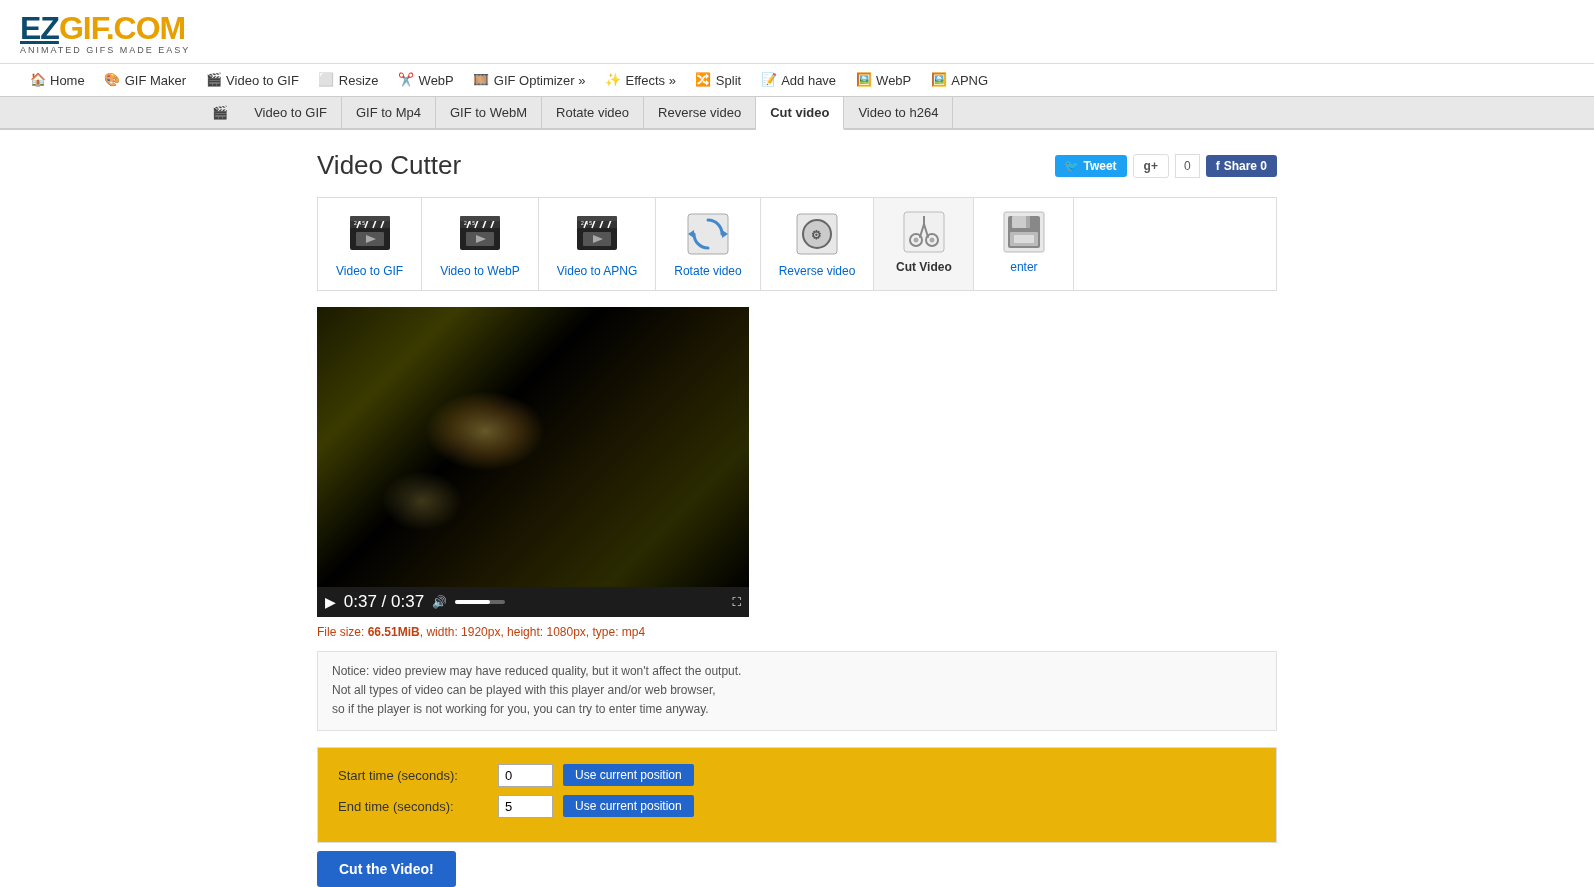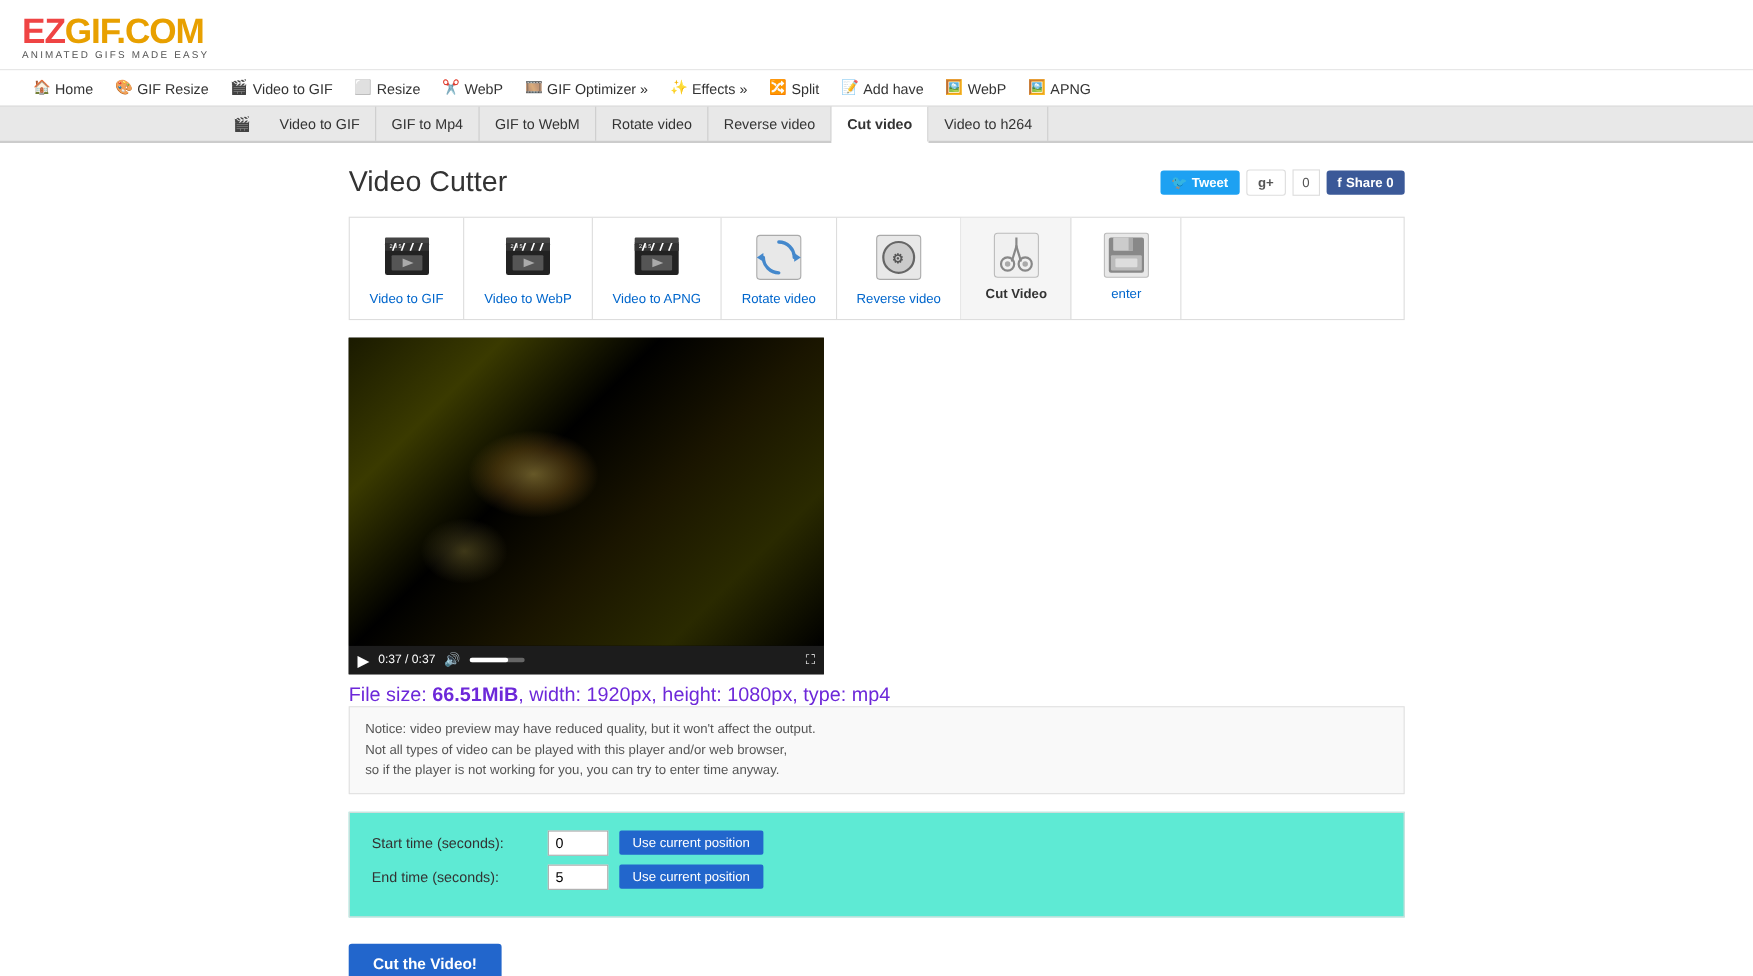--- a/index.html
+++ b/index.html
@@ -24,21 +24,21 @@
       flex-direction: column;
       line-height: 1;
     }
     .logo-main {
       font-size: 32px;
       font-weight: 900;
       color: #000;
       letter-spacing: -1px;
       font-family: Arial Black, Arial, sans-serif;
     }
-    .logo-main span.ez { color: #ef4444; }
+    .logo-main span.ez { color: #0c4a6e; text-decoration: underline; }
     .logo-main span.gif { color: #e8a000; }
     .logo-main span.com { color: #e8a000; }
     .logo-sub {
       font-size: 9px;
       letter-spacing: 2px;
       color: #555;
       margin-top: 2px;
     }
     
     .nav-bar {
@@ -224,21 +224,21 @@
     }
     .play-btn {
       color: #fff;
       font-size: 14px;
       cursor: pointer;
       background: none;
       border: none;
     }
     .time-display {
       color: #fff;
-      font-size: 11px;
+      font-size: 17px;
       white-space: nowrap;
     }
     .volume-icon {
       color: #fff;
       font-size: 12px;
     }
     .volume-bar {
       width: 50px;
       height: 4px;
       background: #666;
@@ -252,42 +252,43 @@
       border-radius: 2px;
     }
     .fullscreen-btn {
       color: #fff;
       font-size: 12px;
       cursor: pointer;
       margin-left: auto;
     }
     
     .file-info {
-      font-size: 18px;
-      color: #6d28d9;
+      font-size: 12px;
+      color: #c2410c;
+      margin-bottom: 12px;
     }
     .file-info strong {
       font-weight: bold;
     }
     
     .notice-box {
       background: #f9f9f9;
       border: 1px solid #e0e0e0;
       padding: 10px 14px;
       margin-bottom: 16px;
       font-size: 12px;
       color: #555;
       line-height: 1.6;
     }
     
     .form-area {
-      background: #5eead4;
+      background: #eab308;
       border: 1px solid #ddd;
       padding: 16px 20px;
-      margin-bottom: 24px;
+      margin-bottom: 8px;
     }
     .form-row {
       display: flex;
       align-items: center;
       gap: 10px;
       margin-bottom: 8px;
     }
     .form-label {
       font-size: 13px;
       color: #333;
@@ -357,21 +358,21 @@
     </div>
   </div>
 
   <div class="nav-bar">
     <a class="nav-item">
       <span class="nav-icon">🏠</span>
       <span>Home</span>
     </a>
     <a class="nav-item">
       <span class="nav-icon">🎨</span>
-      <span>GIF Resize</span>
+      <span>GIF Maker</span>
     </a>
     <a class="nav-item">
       <span class="nav-icon">🎬</span>
       <span>Video to GIF</span>
     </a>
     <a class="nav-item">
       <span class="nav-icon">⬜</span>
       <span>Resize</span>
     </a>
     <a class="nav-item">

